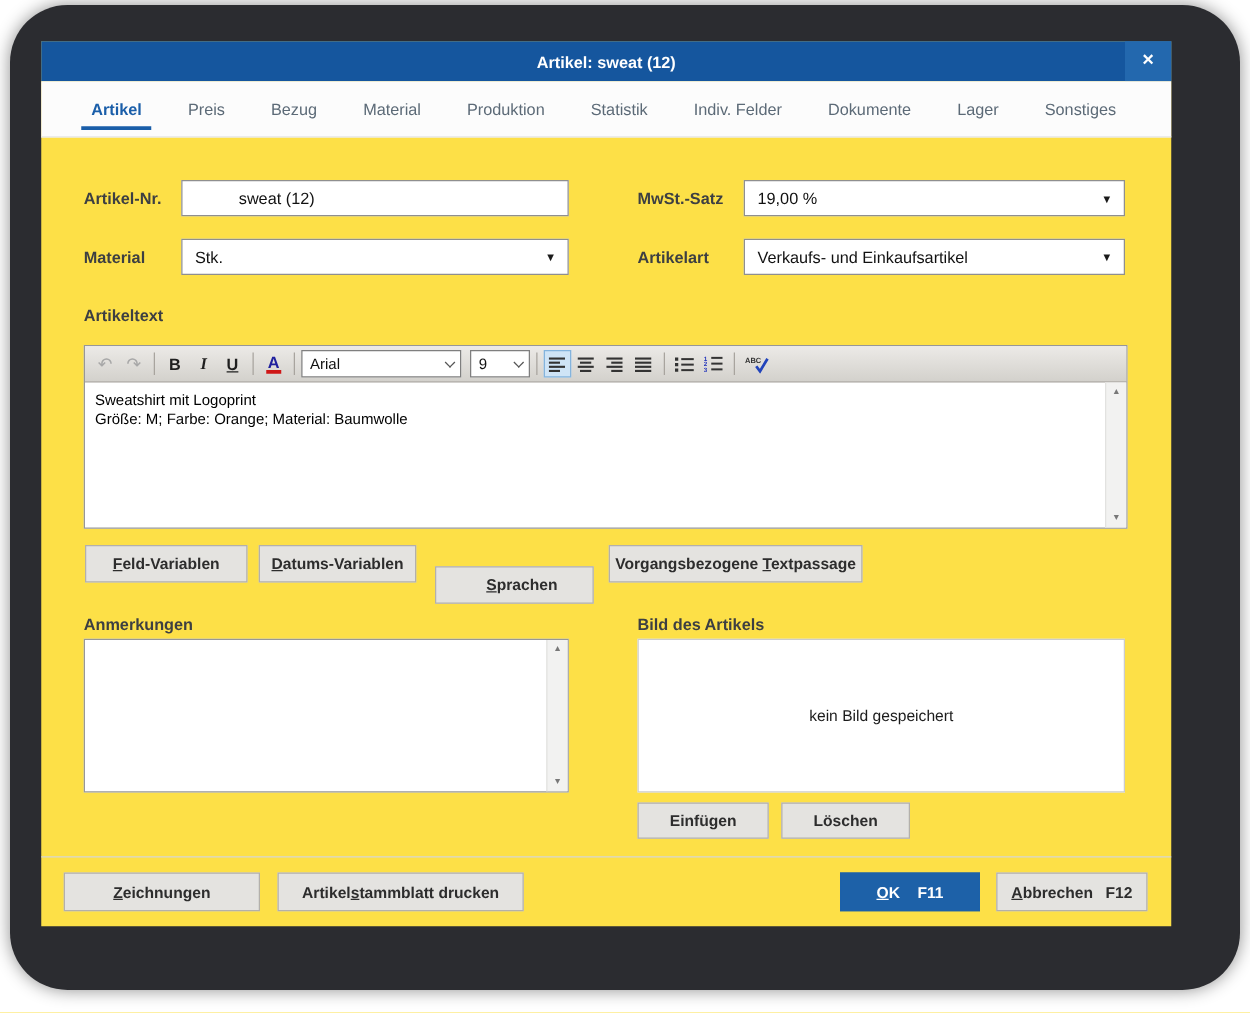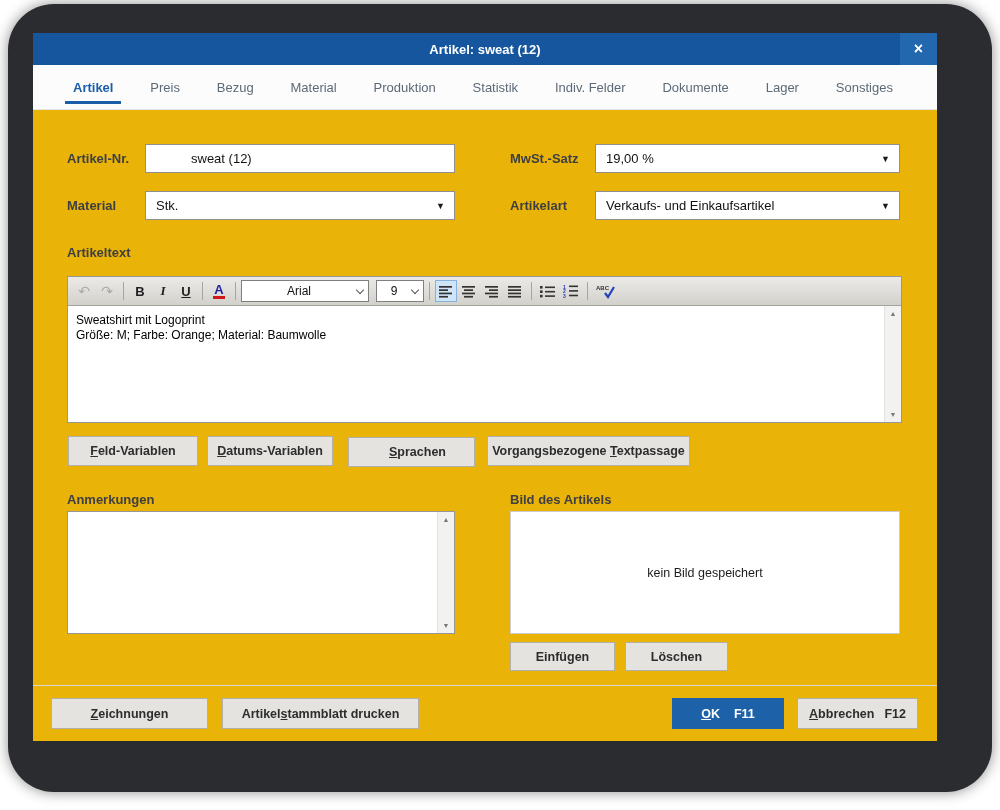--- a/index.html
+++ b/index.html
@@ -1,20 +1,20 @@
 <!DOCTYPE html>
 <html><head>
 <meta charset="utf-8">
 <style>
   * { margin:0; padding:0; box-sizing:border-box; }
   body { width:1000px; height:810px; background:#ffffff; font-family:"Liberation Sans", sans-serif; }
   .canvas { position:relative; width:1000px; height:810px; overflow:hidden; }
   .backdrop { position:absolute; left:8px; top:4px; width:984px; height:788px; background:#2b2c30; border-radius:46px; box-shadow:0 0 14px rgba(0,0,0,.45); }
 
-  .dialog { position:absolute; left:33px; top:33px; width:904px; height:708px; background:#eab308; }
+  .dialog { position:absolute; left:33px; top:33px; width:904px; height:708px; background:#fde047; }
 
   
   .titlebar { position:absolute; left:0; top:0; width:100%; height:32px; background:#15569e; display:flex; align-items:center; justify-content:center; }
   .title { color:#ffffff; font-size:13px; font-weight:bold; }
   .close { position:absolute; right:0; top:0; width:37px; height:32px; background:#2368ae; display:flex; align-items:center; justify-content:center; cursor:pointer; }
   .close span { color:#fff; font-size:16px; font-weight:bold; line-height:1; }
 
   
   .tabbar { position:absolute; left:0; top:32px; width:100%; height:45px; background:#fcfcfc; border-bottom:1px solid #e5e5e5; display:flex; align-items:center; justify-content:space-between; padding:0 44px 0 40px; }
   .tab { position:relative; height:100%; display:flex; align-items:center; font-size:13px; color:#5c6a77; cursor:pointer; white-space:nowrap; }
@@ -28,21 +28,21 @@
   .combo { position:absolute; height:29px; background:#fff; border:1px solid #8f8f8f; display:flex; align-items:center; padding:0 26px 0 10px; font-size:13px; color:#111; cursor:pointer; }
   .combo .arrow { position:absolute; right:9px; top:50%; transform:translateY(-50%); font-size:9px; color:#1a1a1a; }
 
   
   .editor { position:absolute; left:34px; top:243px; width:835px; height:147px; border:1px solid #979797; background:#fff; }
   .toolbar { height:29px; background:linear-gradient(#eceae7,#d3d1cc); border-bottom:1px solid #a5a29c; display:flex; align-items:center; padding:0 5px; gap:1px; }
   .tbtn { width:22px; height:22px; display:flex; align-items:center; justify-content:center; font-size:13px; font-weight:bold; color:#1f1f1f; cursor:pointer; }
   .tbtn.disabled { color:#a8a8a8; cursor:default; font-weight:normal; font-size:14px; }
   .tbtn.selected { background:#cfe4f6; border:1px solid #84b4dd; }
   .tsep { width:1px; height:18px; background:#a8a49e; margin:0 4px; }
-  .tcombo { position:relative; height:22px; background:#fff; border:1px solid #7f7f7f; display:flex; align-items:center; font-size:12px; color:#111; padding:0 18px 0 6px; cursor:pointer;justify-content:center; }
+  .tcombo { position:relative; height:22px; background:#fff; border:1px solid #7f7f7f; display:flex; align-items:center; font-size:12px; color:#111; padding:0 18px 0 6px; cursor:pointer; }
   .chev { position:absolute; right:5px; top:6px; width:6px; height:6px; border-right:1.5px solid #555; border-bottom:1.5px solid #555; transform:rotate(45deg); }
   .ic-italic { font-style:italic; font-family:"Liberation Serif", serif; }
   .ic-under { text-decoration:underline; }
   .ic-fcolor { color:#20209e; border-bottom:3px solid #cf1717; line-height:12px; padding:0 1px; }
   .tbtn svg rect { fill:#333; }
   .edit-area { position:relative; height:116px; }
   .edit-text { padding:7px 26px 0 8px; font-size:12px; line-height:15px; color:#000; }
 
   
   .vscroll { position:absolute; top:0; right:0; bottom:0; width:17px; background:#f2f2f1; border-left:1px solid #e2e2e0; display:flex; flex-direction:column; justify-content:space-between; align-items:center; cursor:pointer; }
@@ -211,21 +211,21 @@
         </div>
       </div>
     </div>
 
     <div class="gbtn" style="left:174px; top:403px; width:126px;">
       <span><span class="uk">D</span><span>atums-Variablen</span></span>
     </div>
     <div class="gbtn" style="left:35px; top:403px; width:130px;">
       <span><span class="uk">F</span><span>eld-Variablen</span></span>
     </div>
-    <div class="gbtn" style="left:315px; top:404px; width:127px;padding-left:12px;">
+    <div class="gbtn" style="left:315px; top:420px; width:127px;padding-left:12px;">
       <span><span class="uk">S</span><span>prachen</span></span>
     </div>
     <div class="gbtn" style="left:454px; top:403px; width:203px;">
       <span><span>Vorgangsbezogene </span><span class="uk">T</span><span>extpassage</span></span>
     </div>
 
     <span class="flabel" style="left:34px; top:459px;">Anmerkungen</span>
     <div class="anm-box">
       <div class="anm-text"></div>
       <div class="vscroll">

